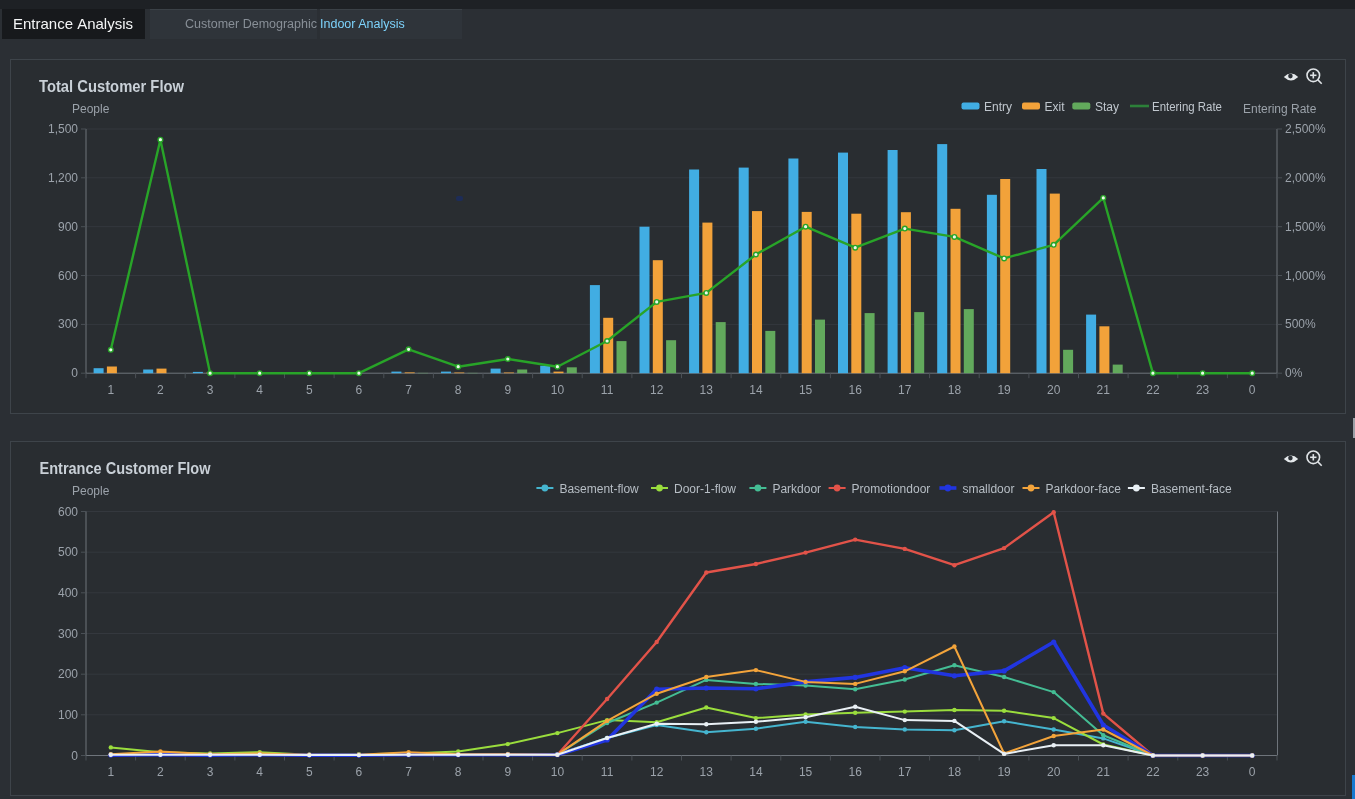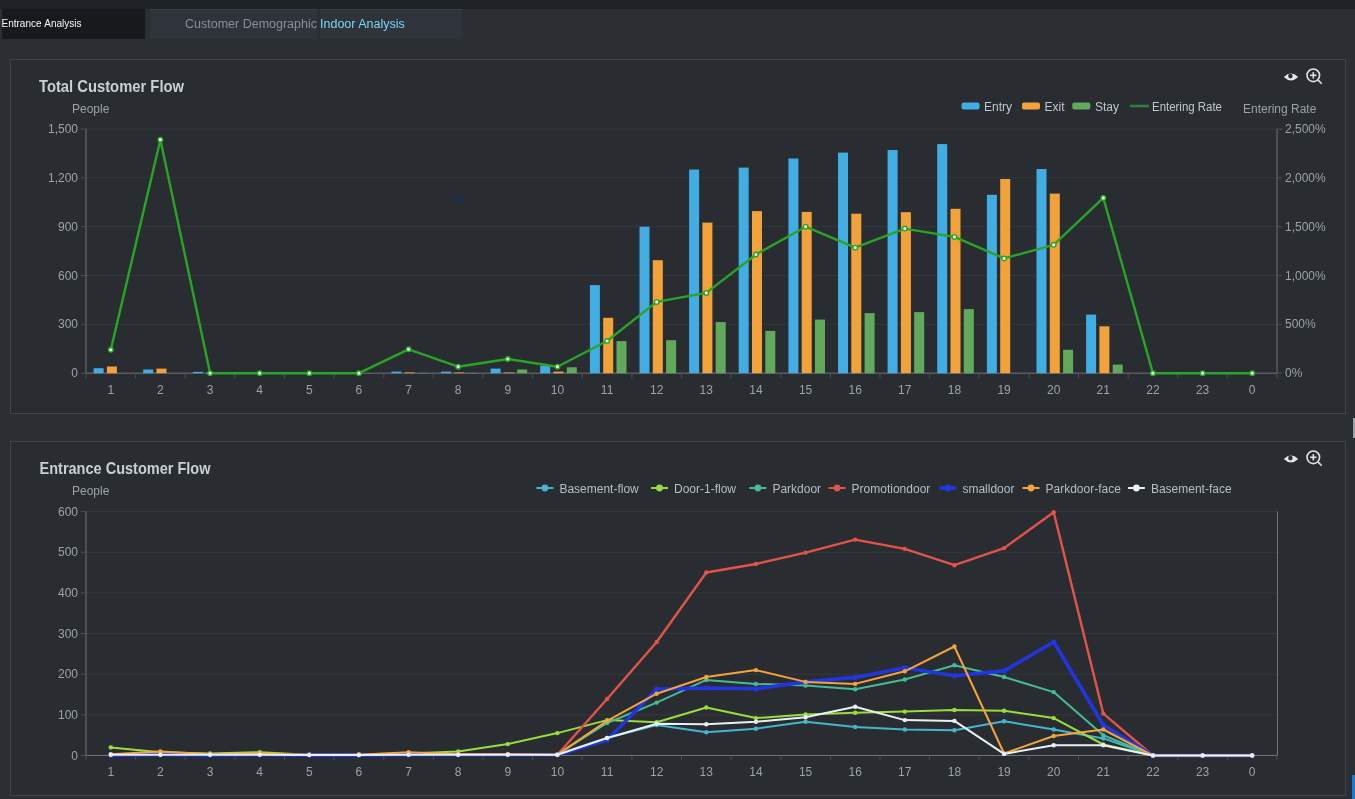--- a/index.html
+++ b/index.html
@@ -2,21 +2,21 @@
 <html><head><meta charset="utf-8">
 <style>
   * { margin:0; padding:0; box-sizing:border-box; }
   html,body { width:1355px; height:799px; overflow:hidden; background:#2b2f34;
     font-family:"Liberation Sans", sans-serif; }
   .abs { position:absolute; }
 </style></head>
 <body>
 <div class="abs" style="left:0;top:0;width:1355px;height:9px;background:#1e2125;"></div>
 <div class="abs" style="left:1.5px;top:9px;width:143px;height:29.5px;background:#17191c;
-     color:#f5f6f7;font-size:10px;line-height:29.5px;text-align:left;">Entrance&nbsp;Analysis</div>
+     color:#f5f6f7;font-size:15px;line-height:29.5px;text-align:center;">Entrance&nbsp;Analysis</div>
 <div class="abs" style="left:150px;top:9px;width:167px;height:29.5px;background:#2f343a;border-top:1px solid #3b4147;
      color:#888f97;font-size:12.5px;line-height:29.5px;text-align:right;">Customer Demographic</div>
 <div class="abs" style="left:320px;top:9px;width:142px;height:29.5px;background:#2f343a;border-top:1px solid #3b4147;
      color:#7dd3fc;font-size:12.5px;line-height:29.5px;">Indoor Analysis</div>
 <div class="abs" style="left:10px;top:59px;width:1336px;height:355px;background:#292d31;border:1px solid #3e444a;"></div>
 <div class="abs" style="left:10px;top:441px;width:1336px;height:355px;background:#292d31;border:1px solid #3e444a;"></div>
 <svg class="abs" style="left:0;top:0;" width="1355" height="799" font-family="Liberation Sans, sans-serif">
 <line x1="86.0" y1="324.4" x2="1277.0" y2="324.4" stroke="#34383e" stroke-width="1"></line>
 <line x1="86.0" y1="275.5" x2="1277.0" y2="275.5" stroke="#34383e" stroke-width="1"></line>
 <line x1="86.0" y1="226.7" x2="1277.0" y2="226.7" stroke="#34383e" stroke-width="1"></line>

